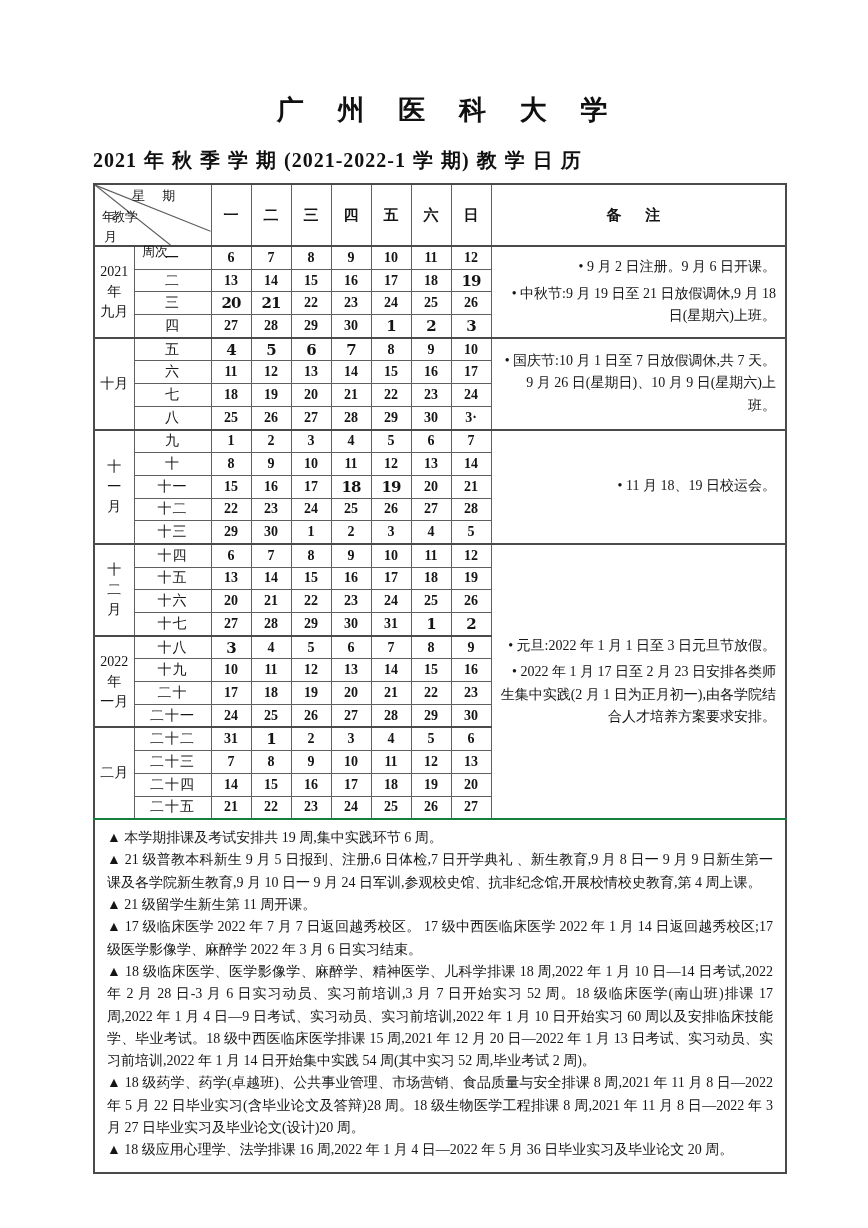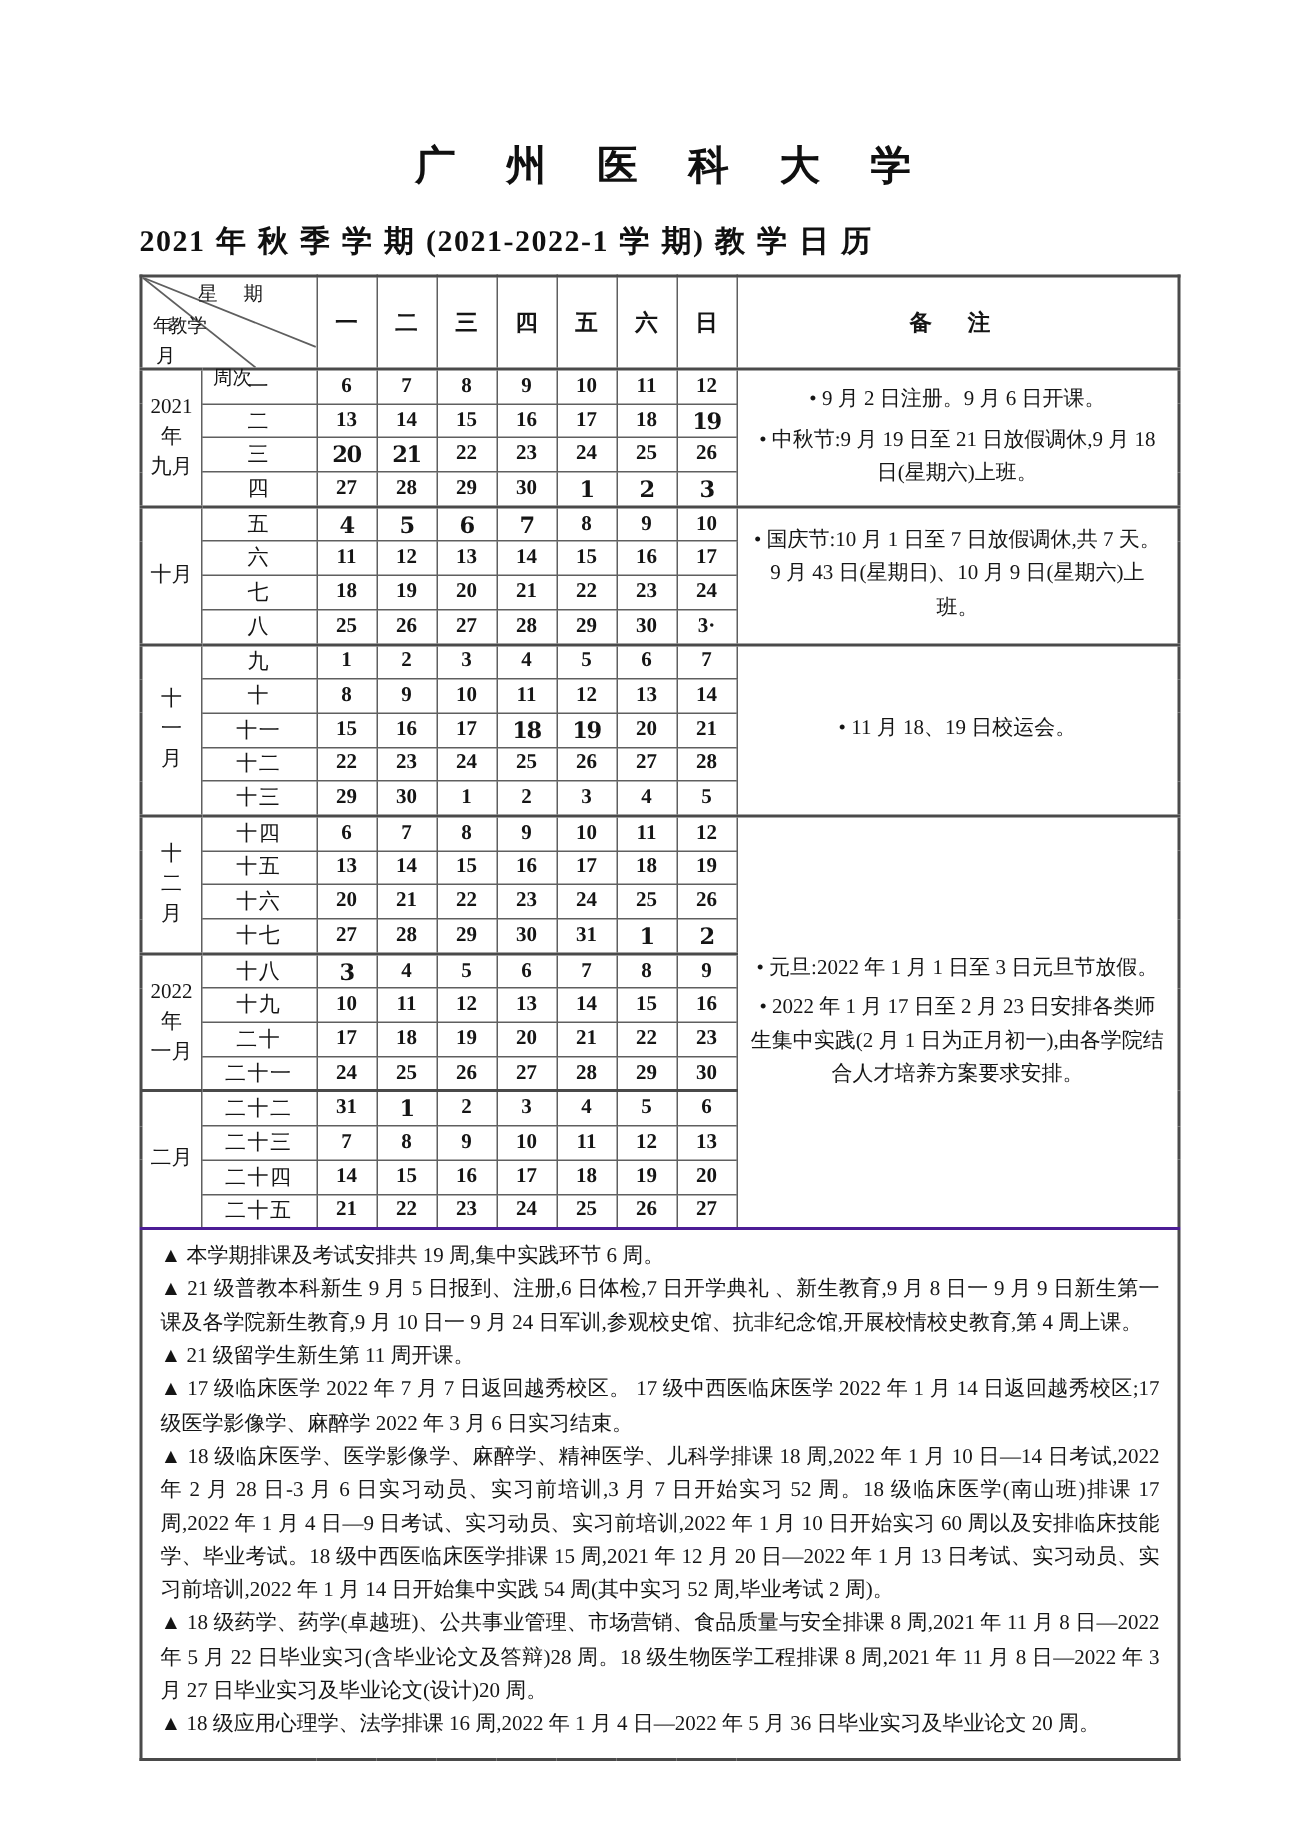--- a/index.html
+++ b/index.html
@@ -34,26 +34,26 @@
   th.wd{font-size:15px;}
   th.rem{letter-spacing:10px;font-size:15px;}
   .cal tbody td{height:21.7px;font-size:14px;}
   td.month{font-size:13px;font-weight:normal;line-height:19px;}
   td.month div{line-height:20px;}
   td.weeknum{font-size:14px;letter-spacing:1px;}
   td.day{font-weight:bold;font-size:14px;font-family:"Liberation Serif",serif;}
   td.day.hol{font-weight:900;font-size:15px;font-family:"DejaVu Serif",serif;letter-spacing:-1px;}
   tr.grp>td{border-top:2px solid #4a4a4a;}
   td.remark{
-    text-align:center;vertical-align:middle;padding:2px 9px;font-size:14px;line-height:22.5px;
+    text-align:right;vertical-align:middle;padding:2px 9px;font-size:14px;line-height:22.5px;
   }
   td.remark p{margin:4px 0;}
   td.footnotes{
     text-align:left;vertical-align:top;height:280px;padding:7px 12px 10px 12px;
-    font-size:14px;line-height:22.3px;border-top:2px solid #4c1d95;
+    font-size:14px;line-height:22.3px;border-top:2px solid #15803d;
   }
   td.footnotes p{margin:0;text-align:justify;}
 </style>
 </head>
 <body>
 
 <div class="page">
   <h1 class="title">广 州 医 科 大 学</h1>
   <h2 class="subtitle">2021 年 秋 季 学 期 (2021-2022-1 学 期) 教 学 日 历</h2>
 
@@ -148,21 +148,21 @@
           </td>
           <td class="weeknum">五</td>
           <td class="day hol">4</td>
           <td class="day hol">5</td>
           <td class="day hol">6</td>
           <td class="day hol">7</td>
           <td class="day">8</td>
           <td class="day">9</td>
           <td class="day">10</td>
           <td class="remark" rowspan="4">
-            <p>• 国庆节:10 月 1 日至 7 日放假调休,共 7 天。9 月 43 日(星期日)、10 月 9 日(星期六)上班。</p>
+            <p>• 国庆节:10 月 1 日至 7 日放假调休,共 7 天。9 月 26 日(星期日)、10 月 9 日(星期六)上班。</p>
           </td>
         </tr>
         <tr>
           <td class="weeknum">六</td>
           <td class="day">11</td>
           <td class="day">12</td>
           <td class="day">13</td>
           <td class="day">14</td>
           <td class="day">15</td>
           <td class="day">16</td>

